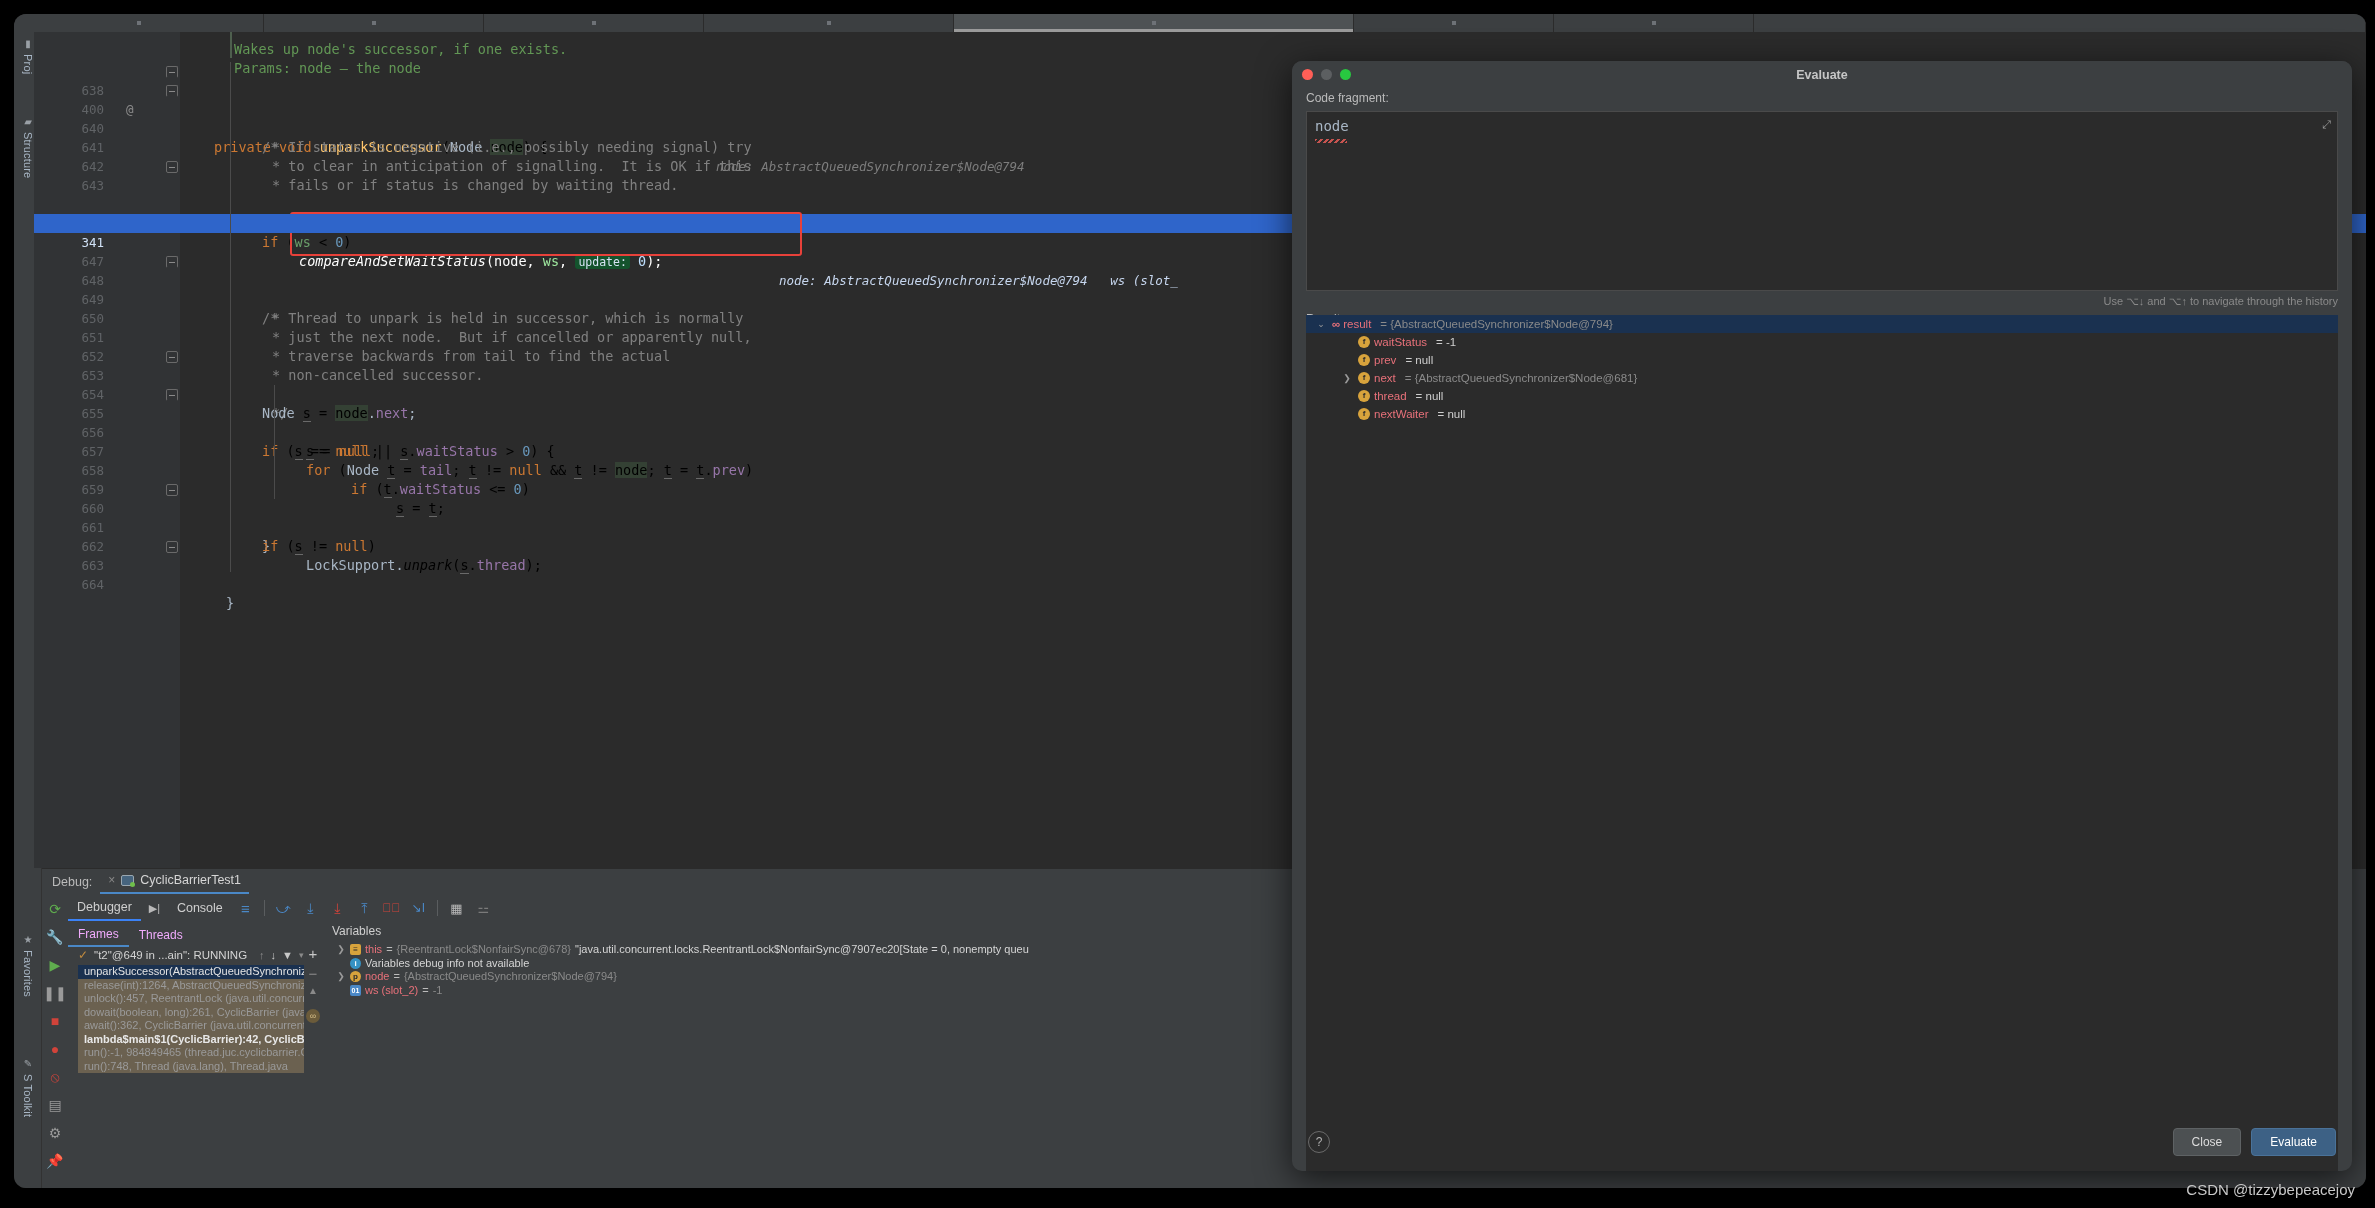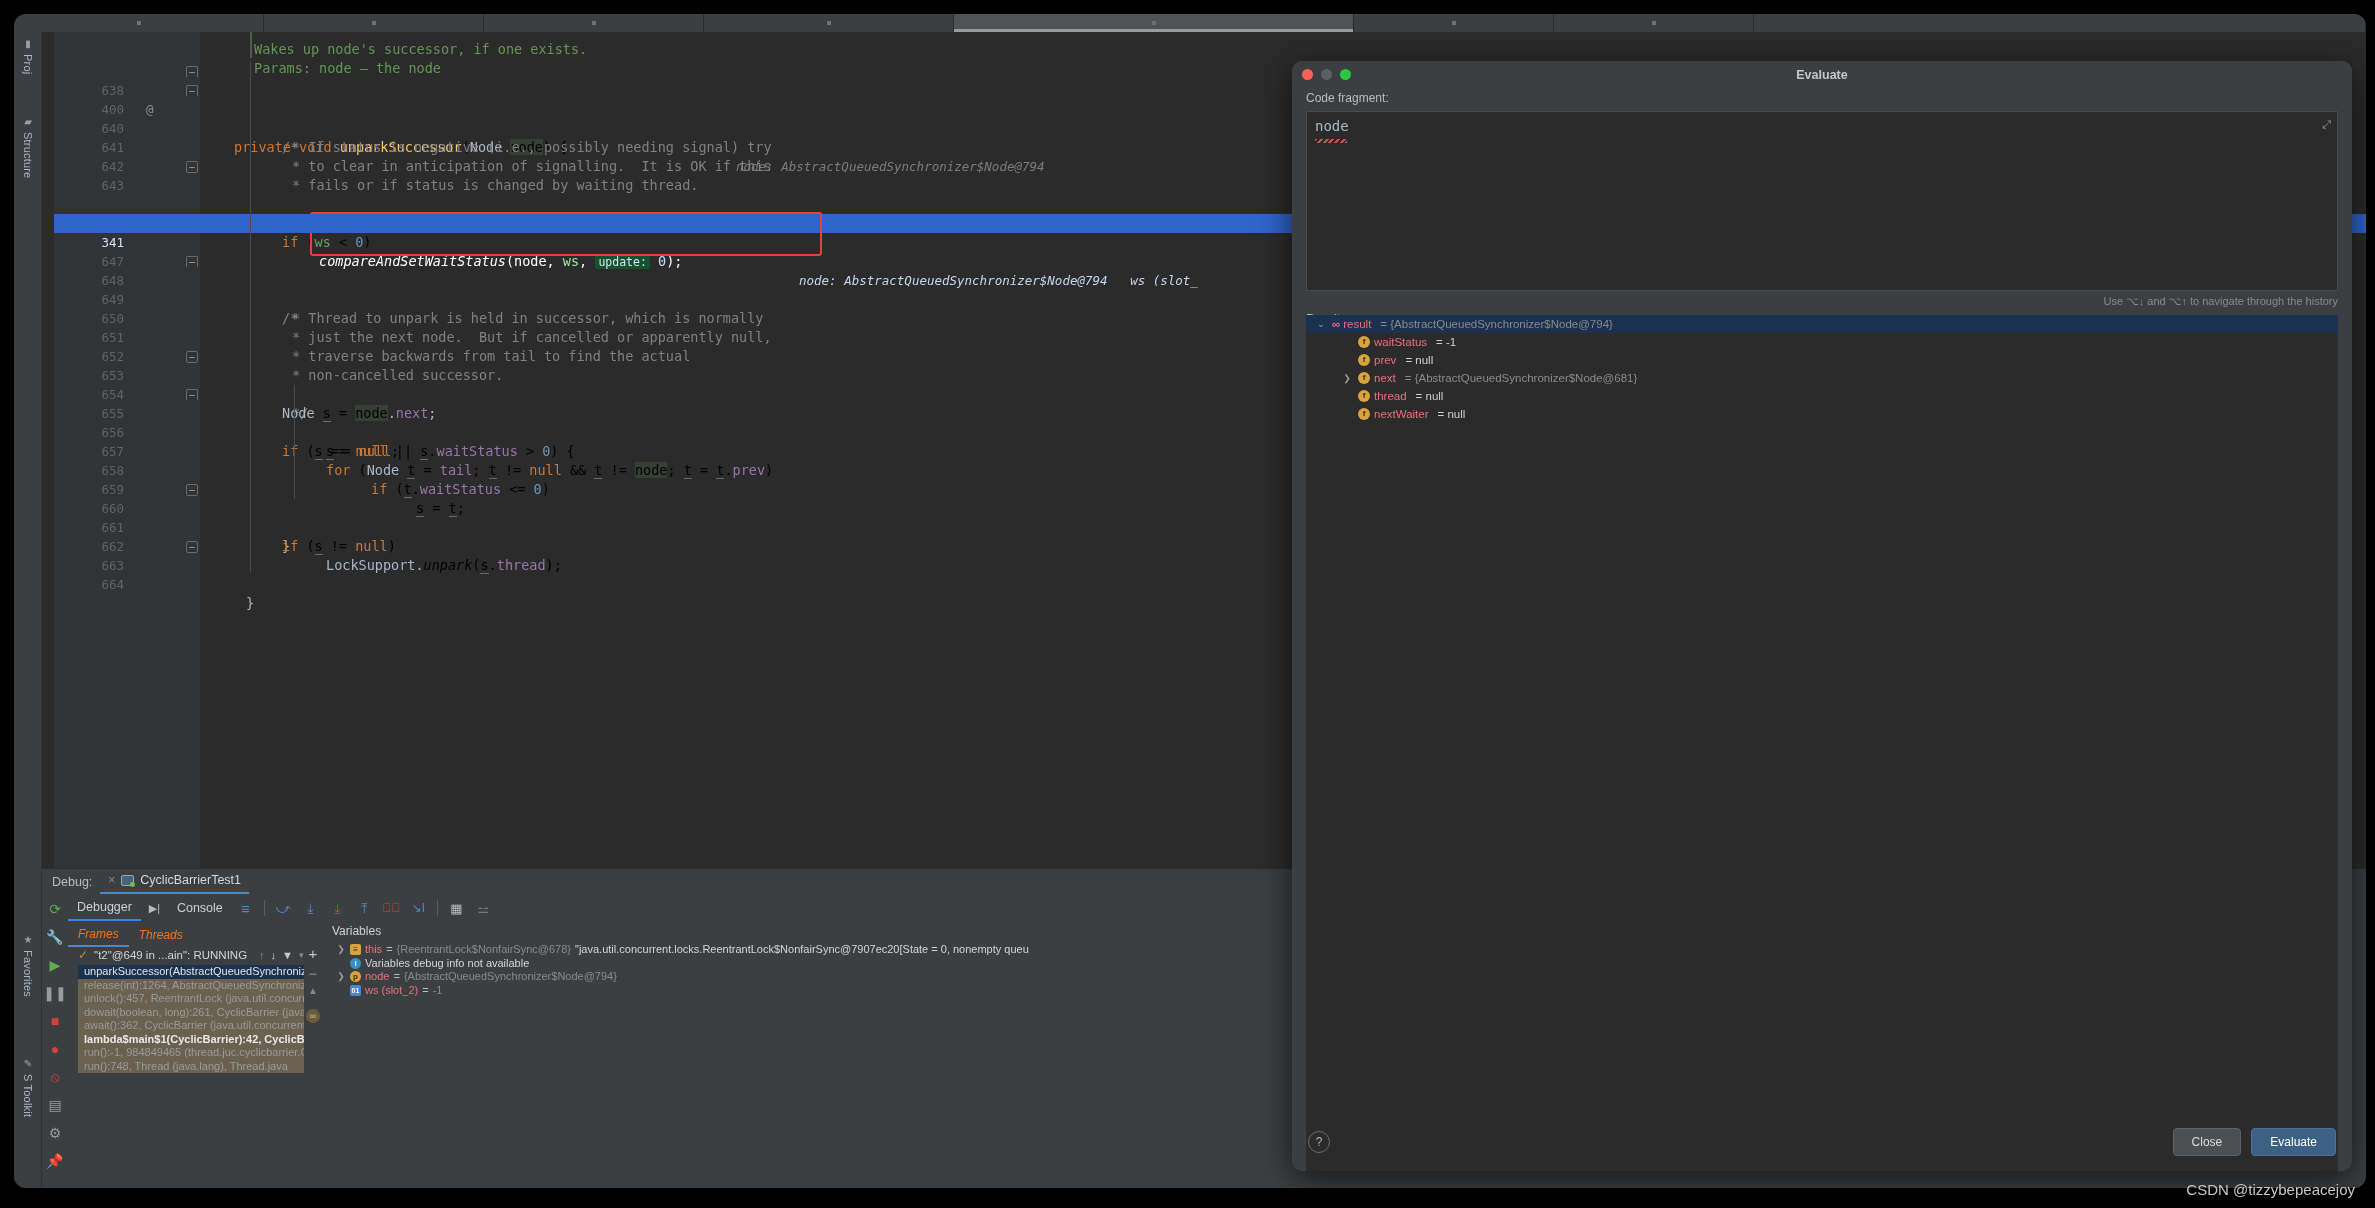--- a/index.html
+++ b/index.html
@@ -46,21 +46,21 @@
     white-space:nowrap;
   }
   .vtab .vi { font-size:10px; color:#9aa0a6; }
   .vtab-proj { top:0px; height:72px; }
   .vtab-struct { top:78px; height:110px; }
   .vtab-fav { bottom:150px; height:110px; }
   .vtab-toolkit { bottom:36px; height:100px; }
 
   
   #editor {
-    position:absolute; left:40px; top:18px; right:0; height:836px;
+    position:absolute; left:20px; top:18px; right:0; height:836px;
     background:#2b2b2b; overflow:hidden;
   }
   .gutter { position:absolute; left:0; top:0; width:146px; height:100%; background:#313335; }
 
   .line { position:absolute; left:0; height:19px; width:100%; font-family:"DejaVu Sans Mono", monospace; font-size:13.5px; line-height:19px; white-space:pre; }
   .ln { position:absolute; left:0; width:70px; text-align:right; color:#606366; font-size:12.5px; font-family:"DejaVu Sans Mono", monospace; }
   .ln.cur { color:#a4a3a3; font-weight:bold; }
   .at  { position:absolute; left:92px; color:#8a8a8a; font-size:12.5px; font-family:"DejaVu Sans Mono", monospace;}
   .fold{ position:absolute; left:132px; width:12px; height:12px; top:4px; border:1px solid #6a6a6a; border-radius:2px; }
   .fold:after{ content:""; position:absolute; left:2px; top:5px; width:6px; height:1px; background:#8a8a8a;}
@@ -109,21 +109,21 @@
   .dwside { position:absolute; left:0; top:26px; width:26px; bottom:0; background:#3c3f41; }
   .dwside .ic { width:26px; height:28px; display:flex; align-items:center; justify-content:center; font-size:14px;}
 
   .dwtoolbar { position:absolute; left:26px; top:26px; right:0; height:26px; display:flex; align-items:center; gap:0px; }
   .tabbtn { font-size:12.5px; color:#cfcfcf; padding:4px 9px 5px 9px; }
   .tabbtn.on { border-bottom:2px solid #3b82f6; }
   .tbicon { width:27px; height:22px; display:flex; align-items:center; justify-content:center; }
   .vsep { width:1px; height:16px; background:#5a5d5f; margin:0 5px; }
 
   .subtabs { position:absolute; left:26px; top:52px; width:236px; height:22px; display:flex; align-items:center; }
-  .subtab { font-size:12px; color:#f97316; padding:9px 10px 4px 10px;font-style:italic;}
+  .subtab { font-size:12px; color:#f0abfc; padding:9px 10px 4px 10px;}
   .subtab.on { border-bottom:2px solid #4a88c7; }
   .varsttl { position:absolute; left:290px; top:52px; font-size:12px; color:#cfcfcf; padding-top:3px;}
 
   .threadbar { position:absolute; left:36px; top:76px; width:226px; height:20px; display:flex; align-items:center; gap:6px; }
   .threadbar .txt { font-size:11.5px; color:#d3d3d3; }
 
   #frames { position:absolute; left:36px; top:96px; width:226px; bottom:0; overflow:hidden; background:#3c3f41;}
   .frame { height:13.5px; font-size:11px; line-height:13.5px; color:#9a9a9a; padding-left:6px; white-space:nowrap; overflow:hidden; background:#6b6150;}
   .frame.sel { background:#1a3150; color:#e3e3e3; }
   .frame.bold { color:#e8e8e8; font-weight:bold; }

